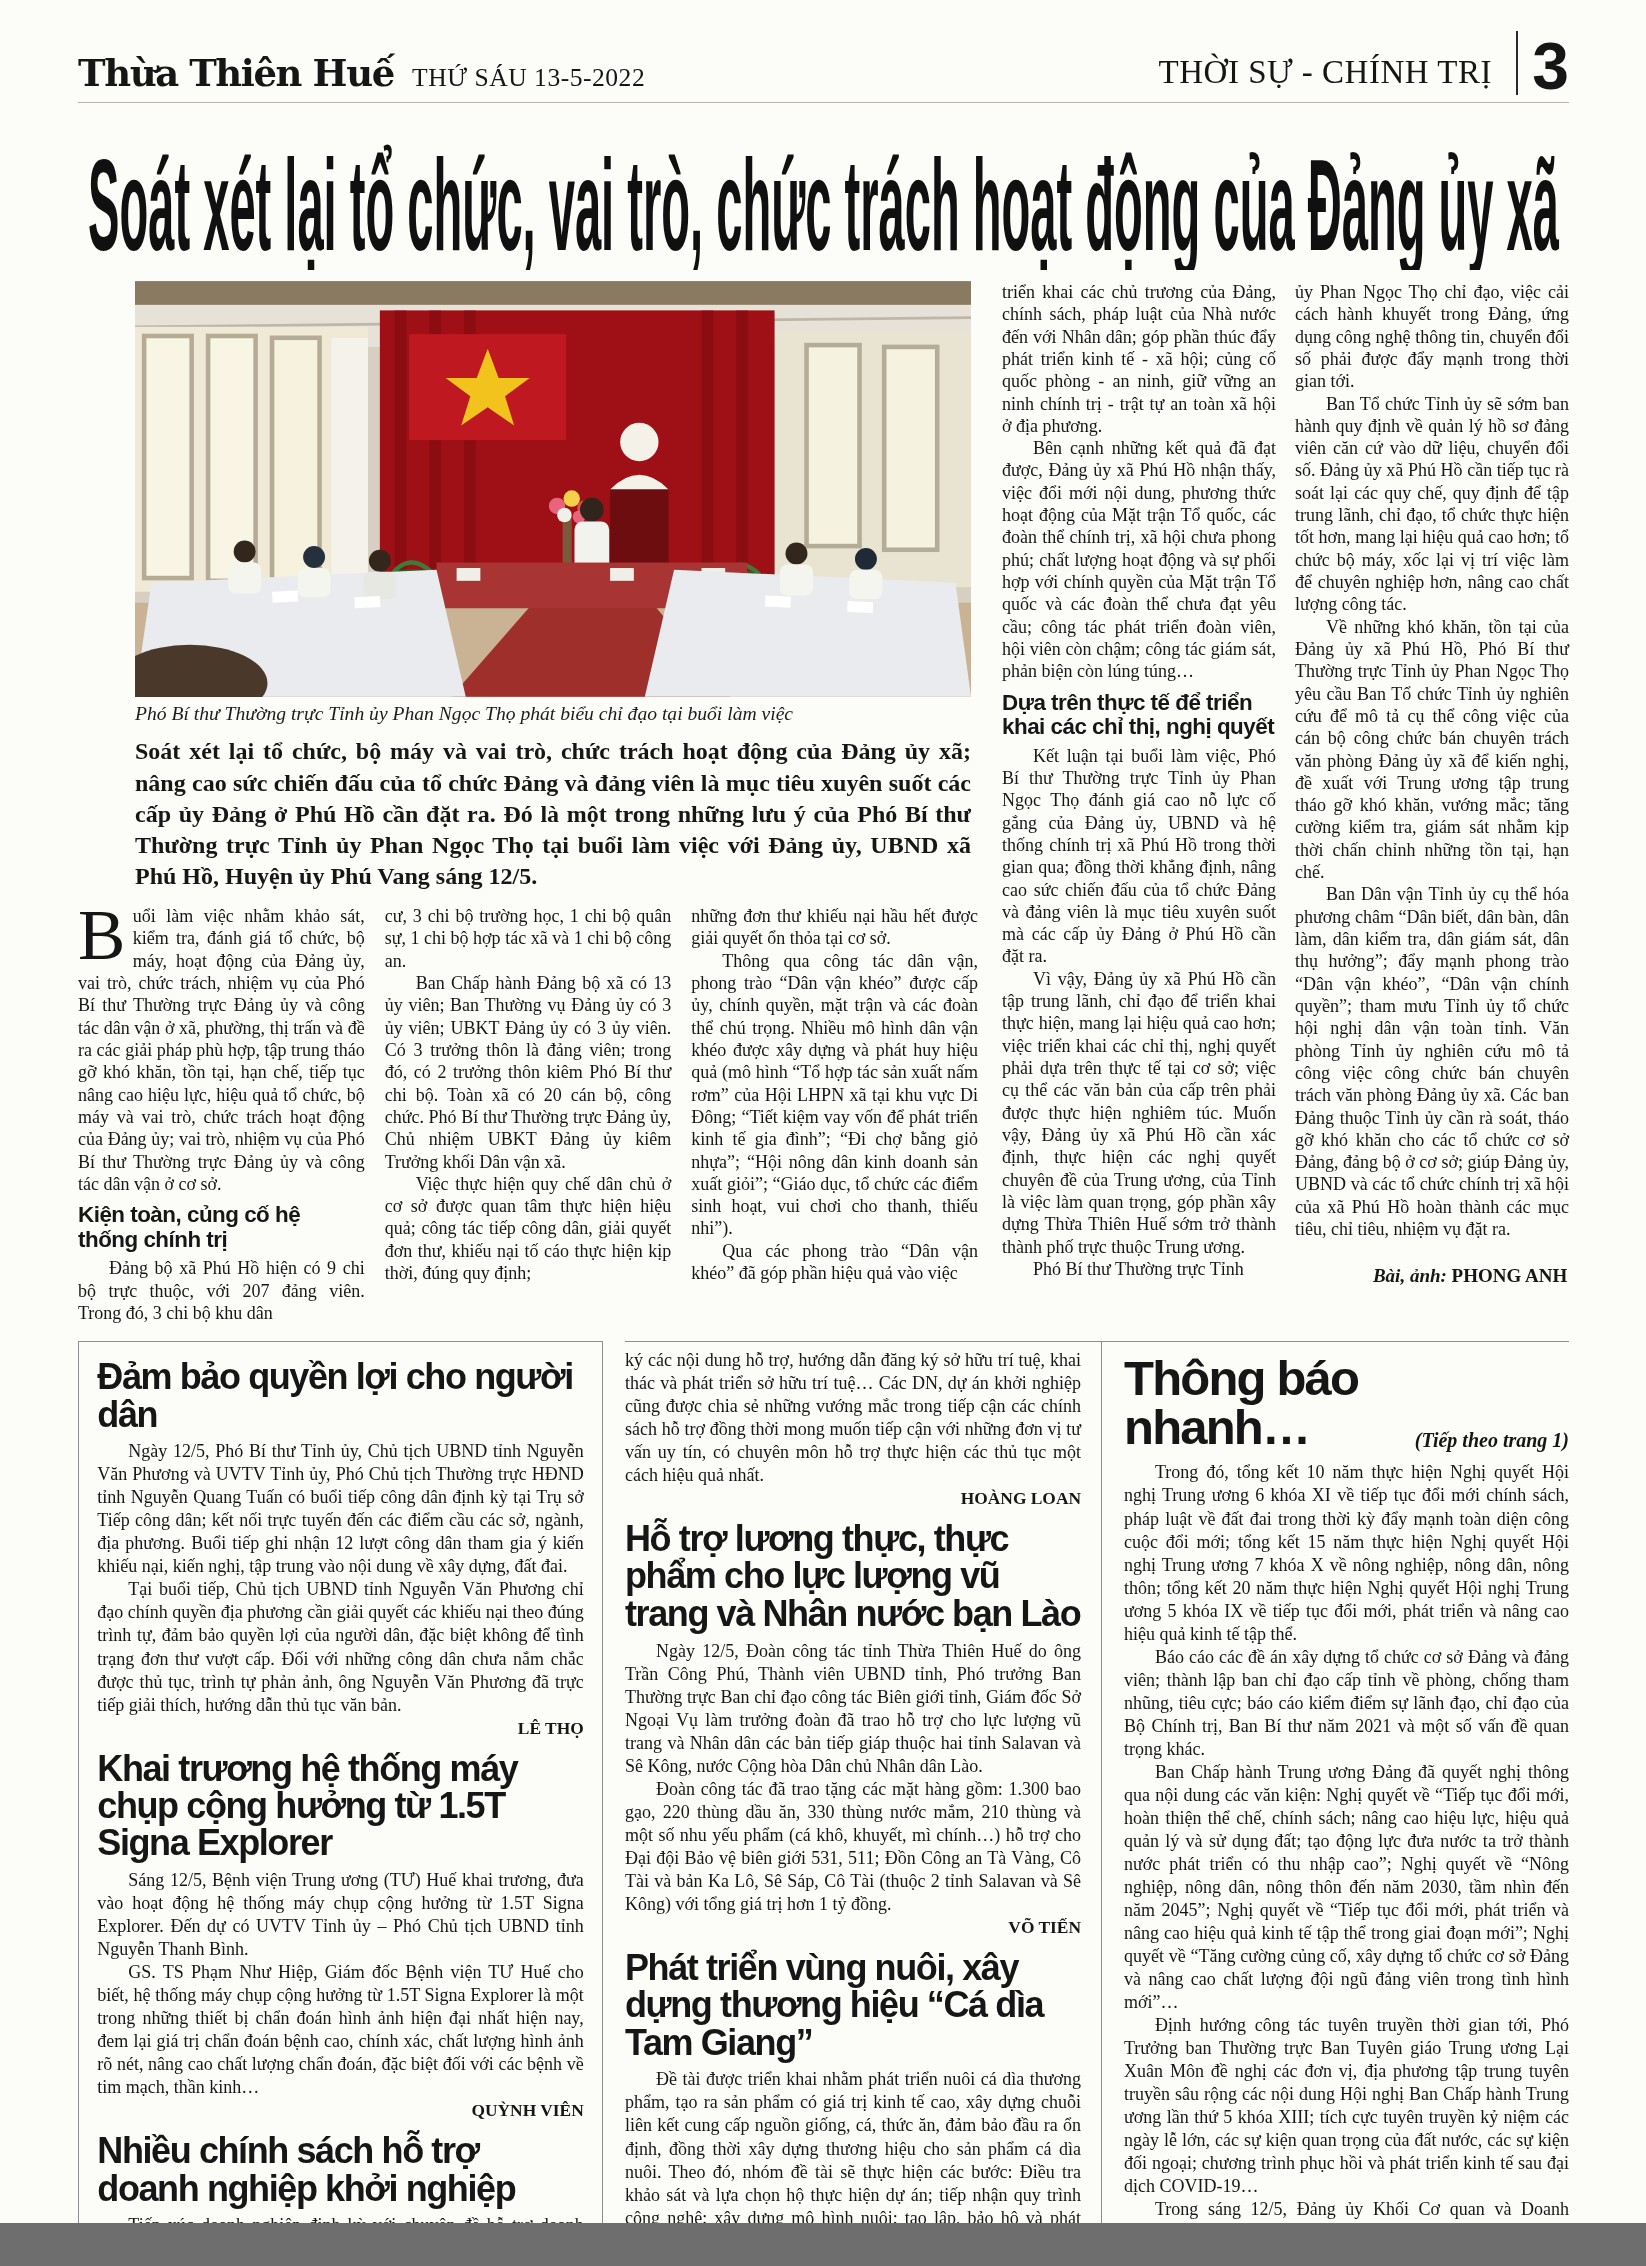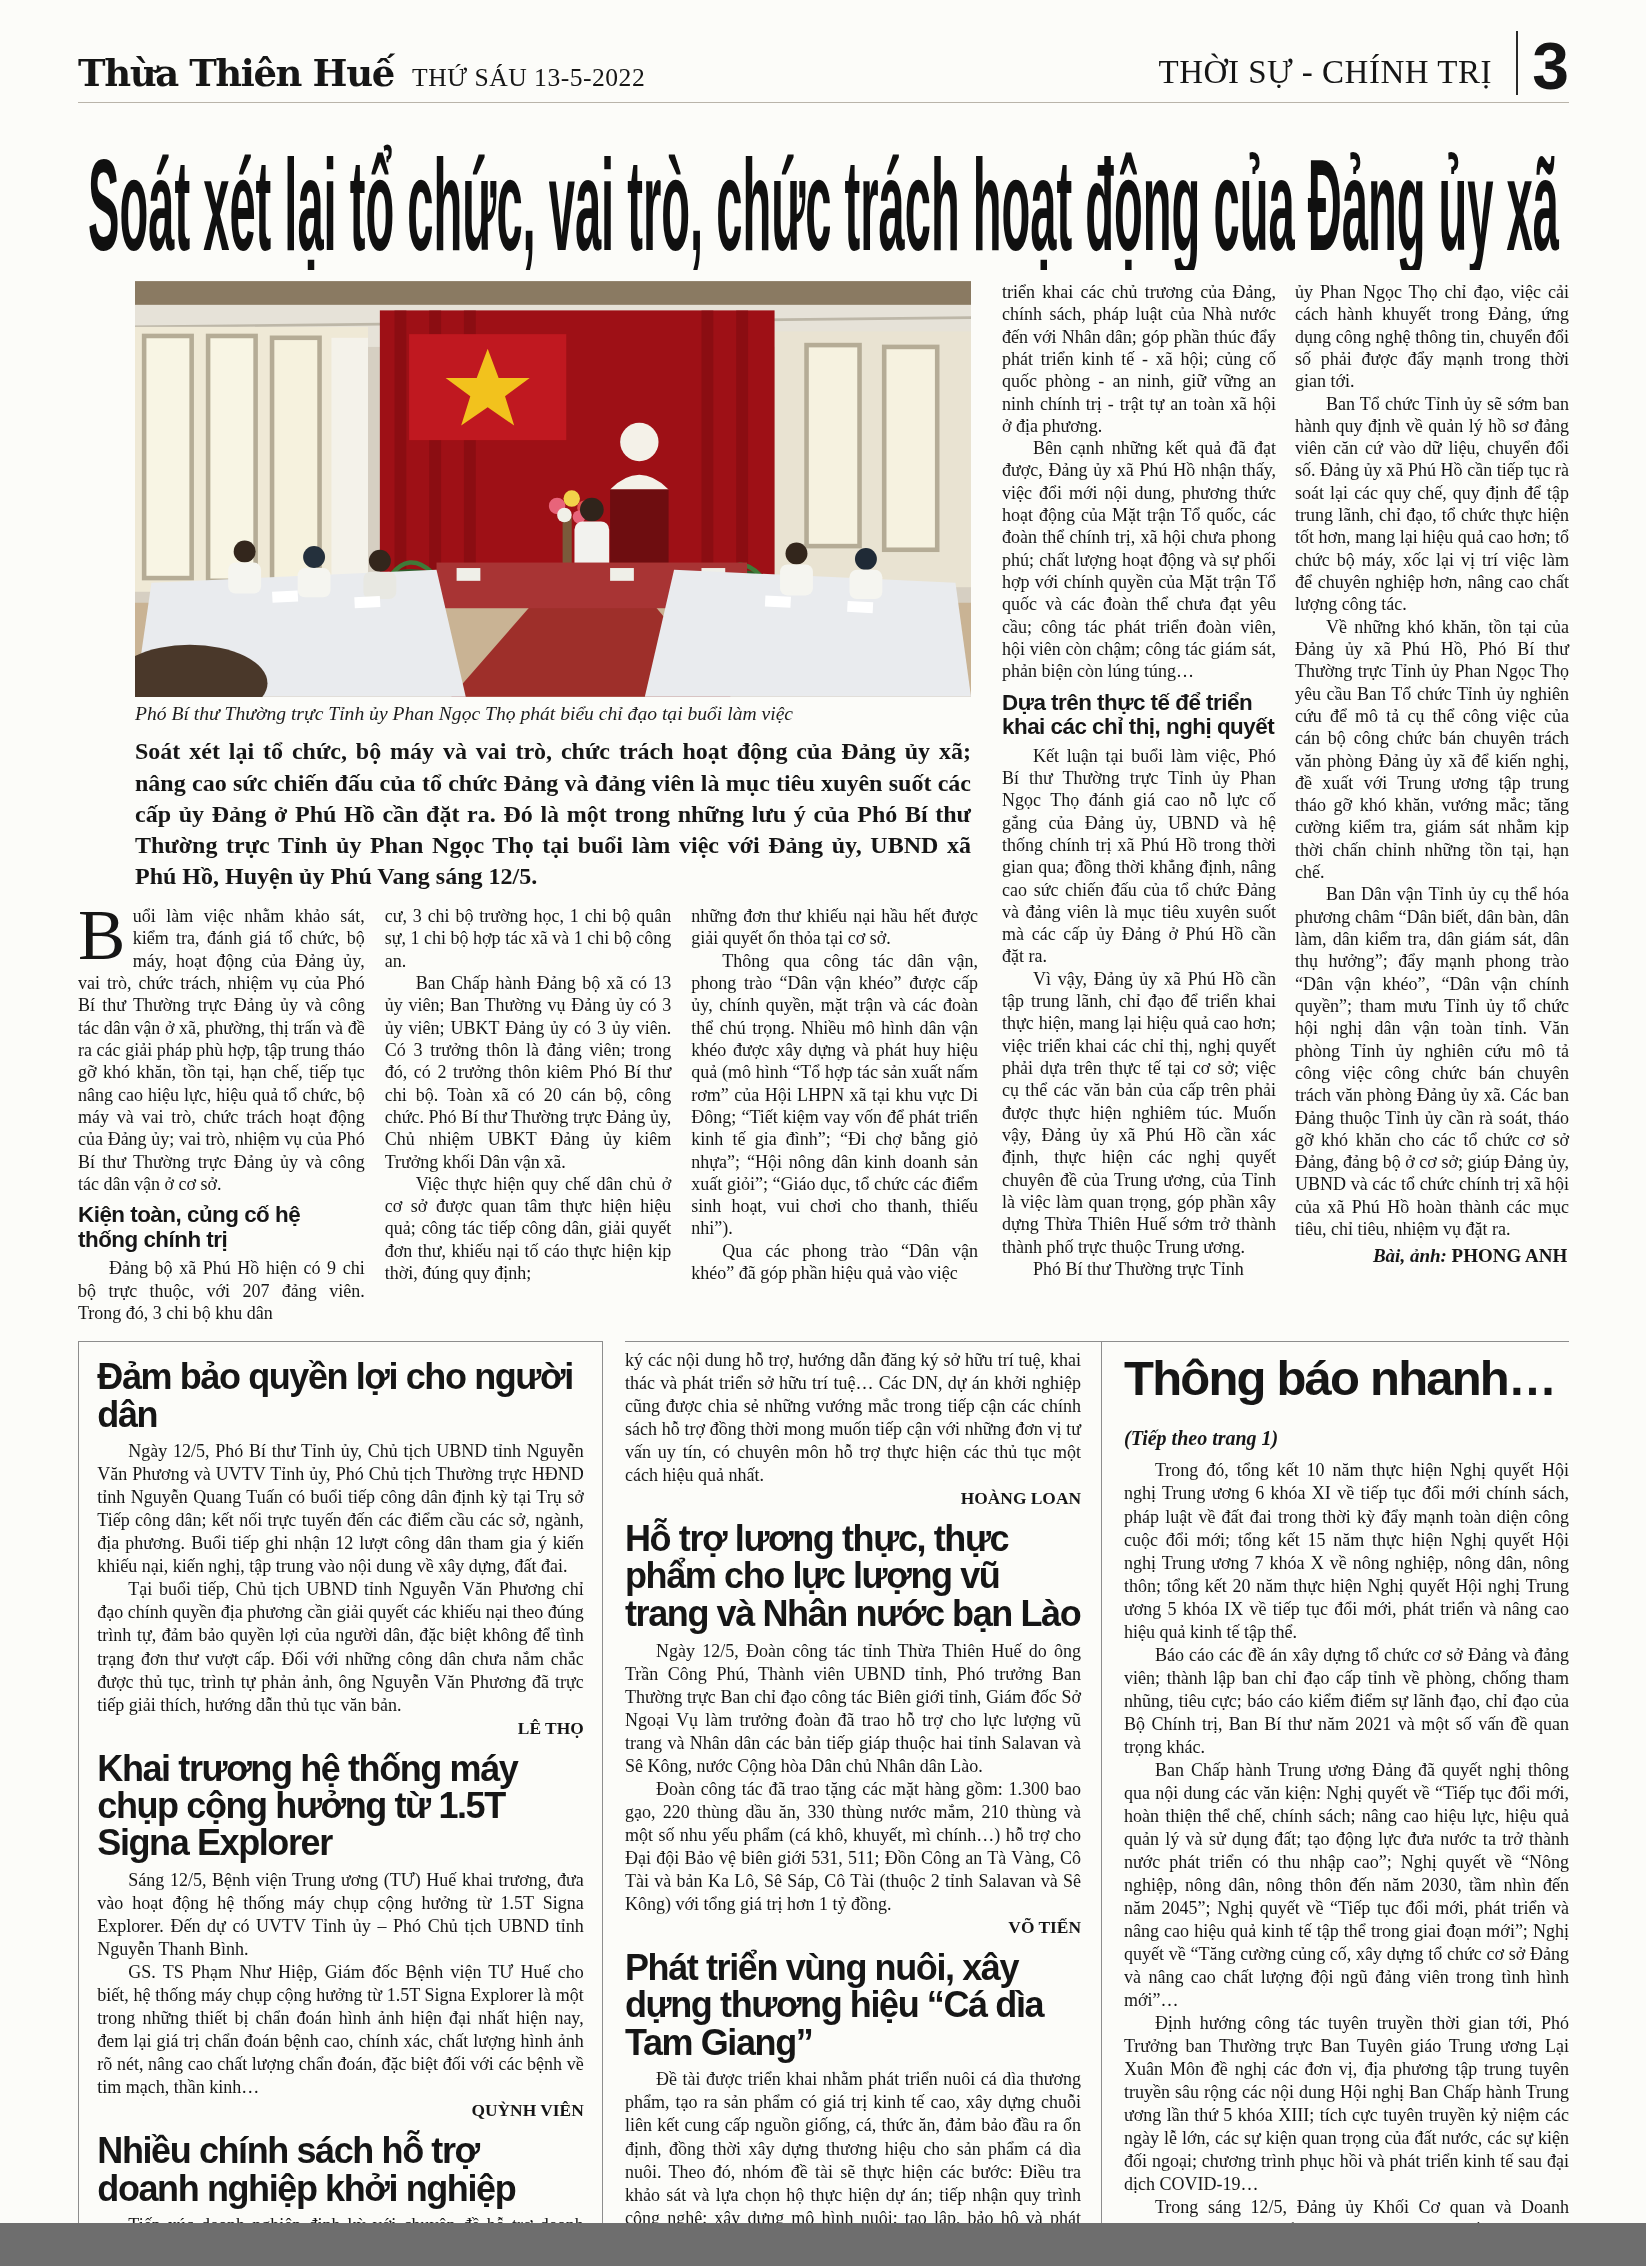--- a/index.html
+++ b/index.html
@@ -29,34 +29,34 @@
   .lead{margin:0 0 12.8px 57px;width:836px;font-weight:bold;font-size:24px;line-height:1.3;text-align:justify;}
   .cols3{display:flex;gap:20px;}
   .cols3 .col{flex:1;min-width:0;}
   .bt{font-size:18px;line-height:1.24;text-align:justify;margin:0;}
   .ind{text-indent:31px;}
   .subhead{font-family:"Liberation Sans","DejaVu Sans",sans-serif;font-weight:700;
            font-size:22.4px;line-height:1.1;letter-spacing:-0.5px;margin:8.2px 0 4.6px;}
   .dropcap{float:left;font-size:71px;line-height:55px;padding:2.7px 7.3px 0 0;}
   .ma-right{flex:1;display:flex;gap:19px;}
   .ma-right .col{flex:1;min-width:0;}
-  .byline-main{text-align:right;font-size:19px;margin-top:5px;padding-right:1.8px;}
+  .byline-main{text-align:right;font-size:19px;margin-top:25px;padding-right:1.8px;}
   .by-pre{font-weight:bold;font-style:italic;}
   .by-name{font-weight:bold;}
   
   .bottom{display:flex;margin-top:16.4px;align-items:flex-start;}
   .b-left{width:525px;flex:none;border:0.9px solid #8d8d8d;padding:5.5px 18.3px 14.6px;box-sizing:border-box;background:#fcfcf9;}
   .b-mid{flex:1;border-top:0.9px solid #8d8d8d;margin-left:22px;padding:7.3px 20px 0 0;min-width:0;}
   .b-right{width:468px;flex:none;border-top:0.9px solid #8d8d8d;border-left:0.9px solid #8d8d8d;
            padding:9.1px 0 0 22px;box-sizing:border-box;}
   .b-head{font-family:"Liberation Sans","DejaVu Sans",sans-serif;font-weight:700;
           font-size:36px;line-height:1.04;letter-spacing:-1.4px;margin:11px 0 7.3px;}
   .bt2{font-size:18px;line-height:1.28;text-align:justify;margin:0;}
   .byline{text-align:right;font-weight:bold;font-size:17.4px;margin:0.9px 0 1.8px;}
-  .tb-row{display:flex;align-items:flex-start;gap:24px;margin:3.7px 0 9.1px;flex-direction:column;}
+  .tb-row{display:flex;align-items:flex-end;gap:7px;margin:3.7px 0 9.1px;}
   .tb-title{font-family:"Liberation Sans","DejaVu Sans",sans-serif;font-weight:700;
             font-size:49px;letter-spacing:-1.8px;line-height:1;}
   .tb-note{font-weight:bold;font-style:italic;font-size:20px;white-space:nowrap;}
 </style>
 </head>
 <body>
 
 <div class="page">
 
   <div class="hdr">

